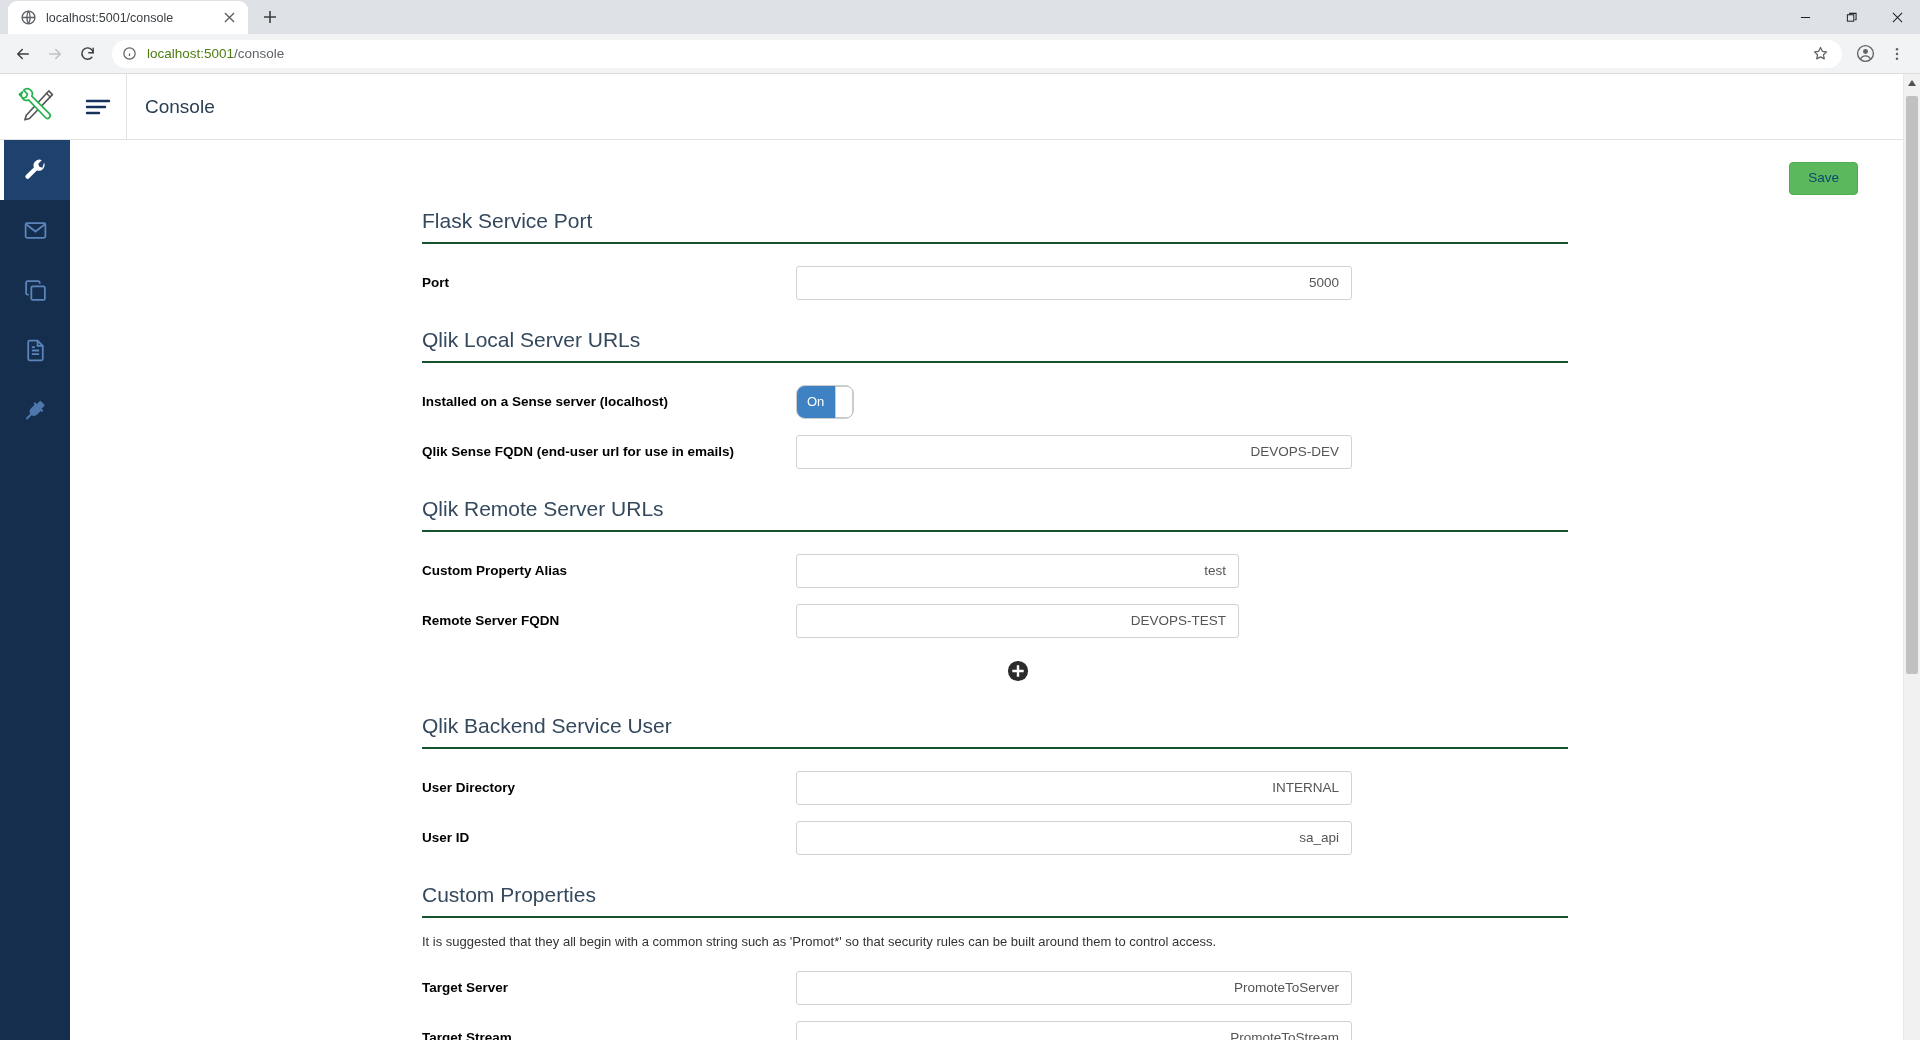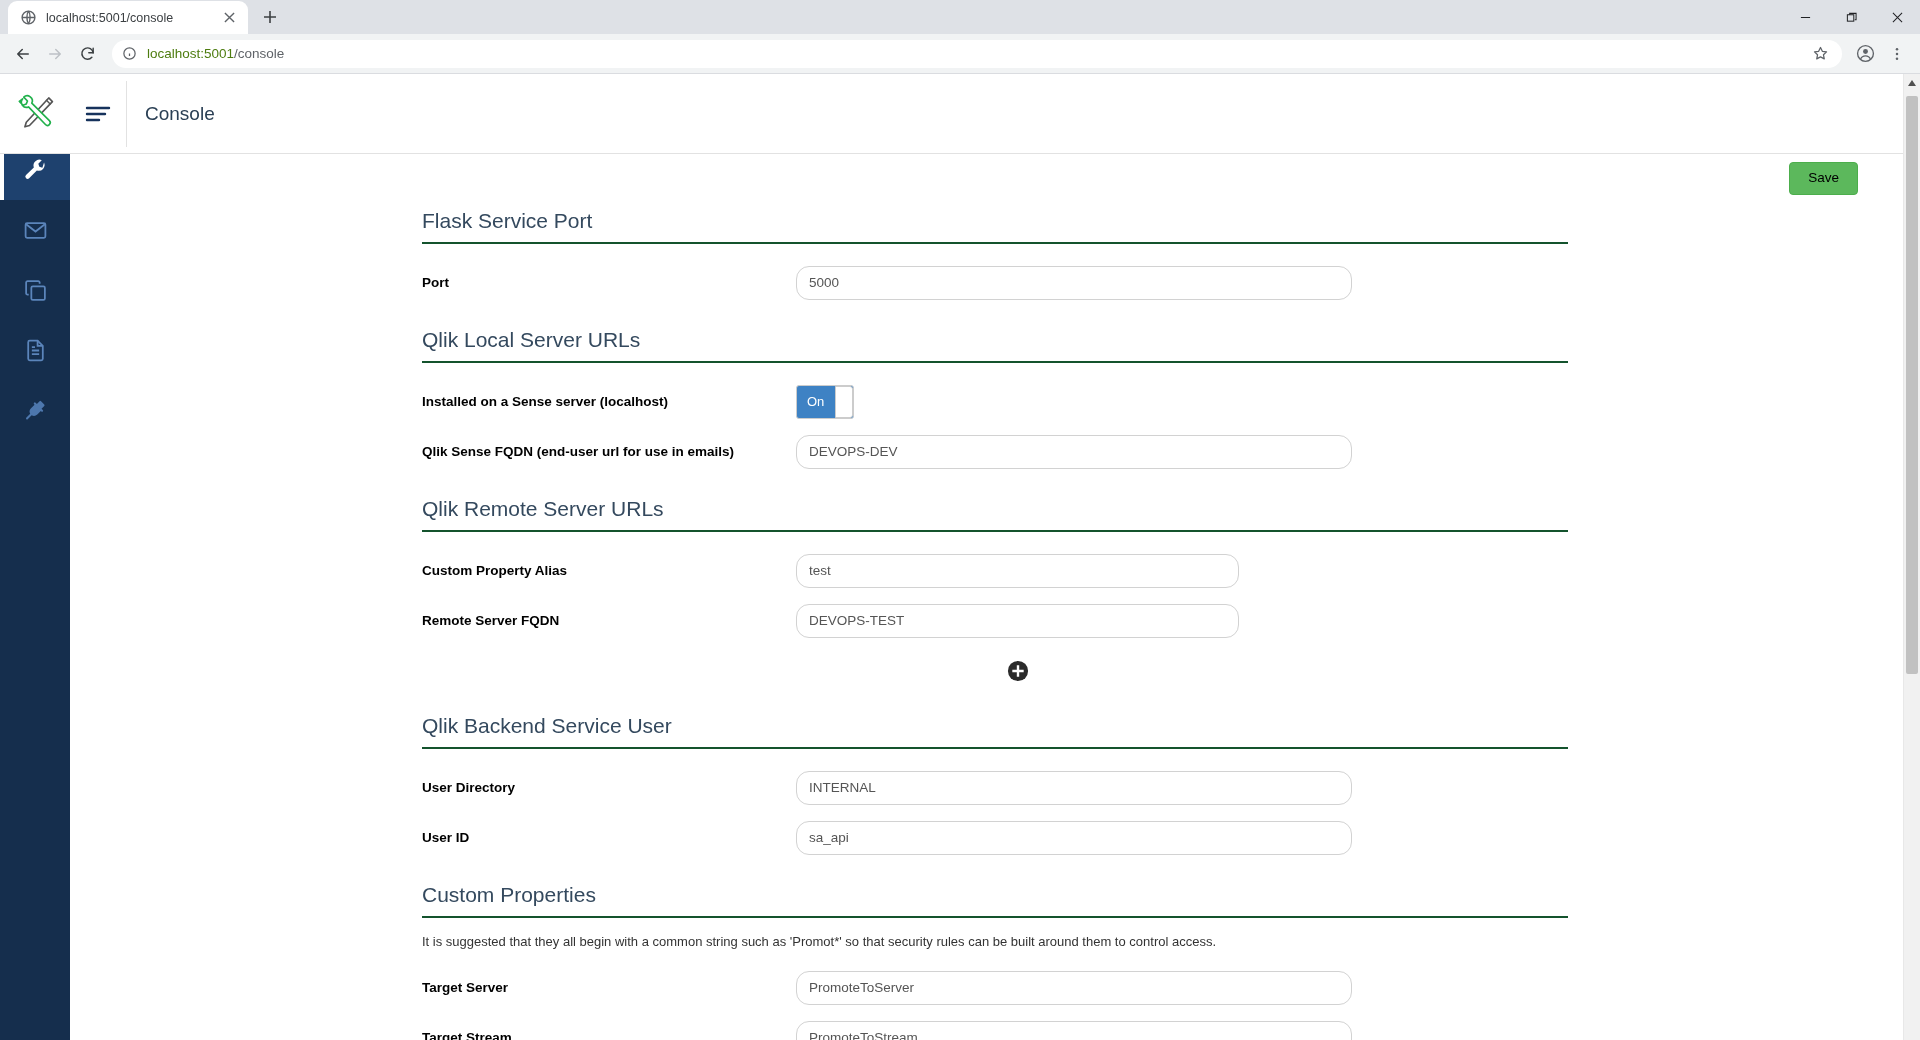--- a/index.html
+++ b/index.html
@@ -112,21 +112,21 @@
     position: relative;
     background: #ffffff;
     overflow: hidden;
     display: flex;
   }
 
   
   .app-topbar {
     position: absolute;
     top: 0; left: 0; right: 0;
-    height: 80px;
+    height: 66px;
     background: #ffffff;
     border-bottom: 1px solid #e2e2e2;
     display: flex;
     align-items: center;
     z-index: 5;
   }
   .logo-box {
     width: 70px; height: 66px;
     display: flex; align-items: center; justify-content: center;
     flex: none;
@@ -187,21 +187,21 @@
   }
 
   .save-row {
     display: flex;
     justify-content: flex-end;
     padding-right: 22px;
   }
   .btn-save {
     background: #5cb85c;
     border: 1px solid #4cae4c;
-    color: #000000;
+    color: #0c4a6e;
     font-size: 13.5px;
     padding: 8px 18px;
     border-radius: 4px;
     line-height: 1.1;
     font-family: "Liberation Sans", sans-serif;
     margin-left: 25px;
   }
 
   .form-wrap {
     max-width: 1146px;
@@ -240,39 +240,40 @@
     color: #000000;
     line-height: 1.2;
   }
   .form-field {
     flex: 1;
   }
   .inp {
     width: 100%;
     height: 34px;
     border: 1px solid #d2d2d2;
-    border-radius: 13px;
+    border-radius: 3px;
     padding: 6px 12px;
     font-size: 13.5px;
     color: #555555;
     background: #ffffff;
     font-family: "Liberation Sans", sans-serif;
     outline: none;
+    text-align: right;
   }
   .inp::placeholder { color: #888888; }
   .field-narrow { max-width: 443px; }
   .field-wide { max-width: 556px; }
 
   
   .toggle {
     width: 58px;
     height: 34px;
     background: #3e82c4;
     border: 1px solid #cccccc;
-    border-radius: 3px;
+    border-radius: 9px;
     display: flex;
     align-items: center;
     position: relative;
     overflow: hidden;
   }
   .toggle-label {
     color: #ffffff;
     font-size: 13px;
     padding-left: 10px;
     line-height: 1;

